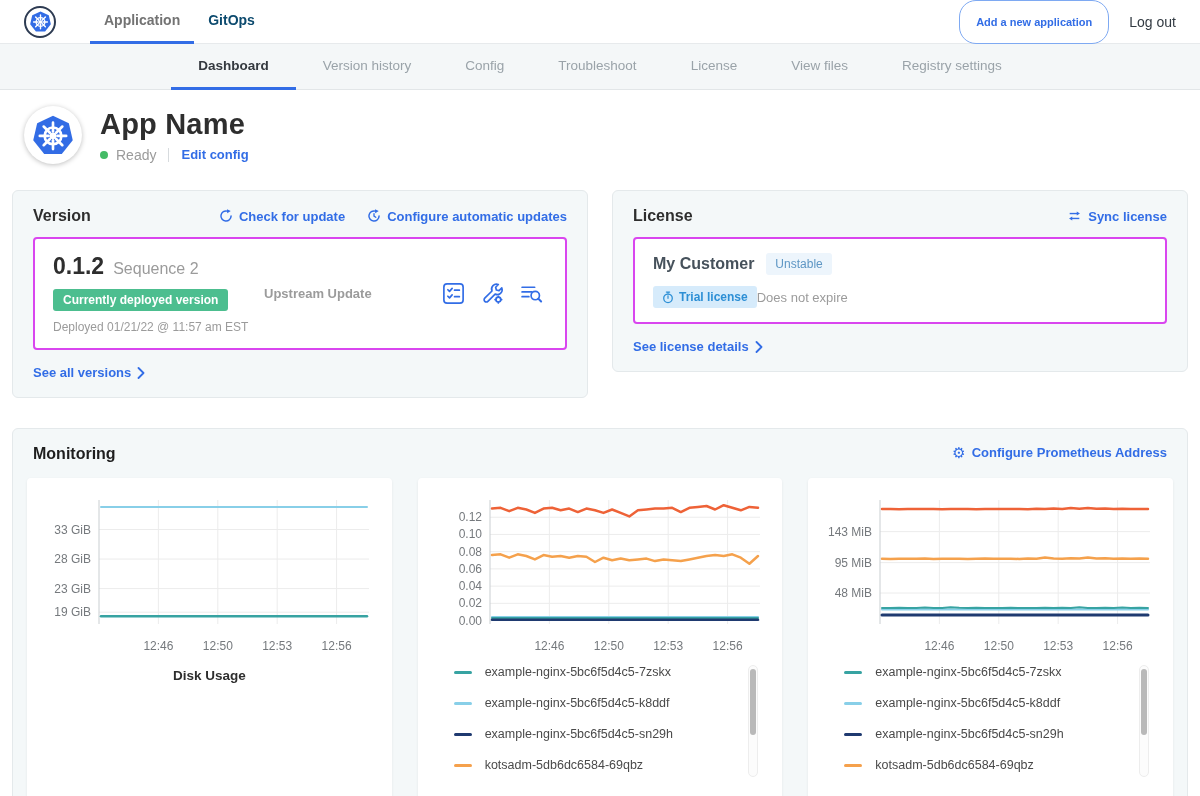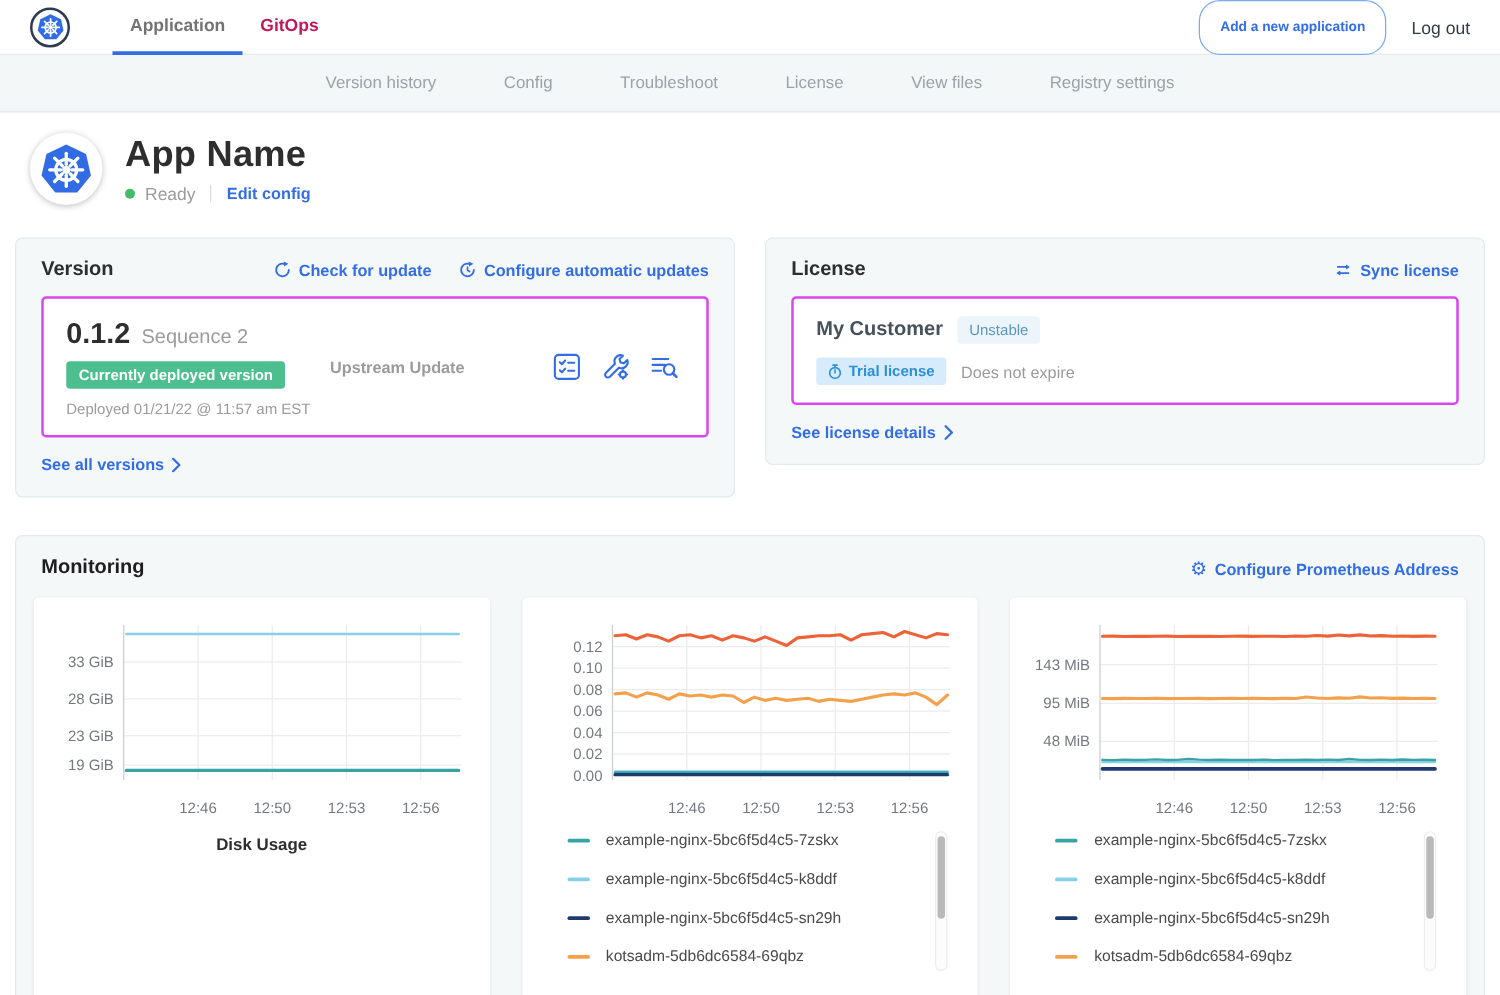--- a/index.html
+++ b/index.html
@@ -6,21 +6,21 @@
   html,body { width:1200px; height:796px; background:#fff; overflow:hidden;
     font-family:"Liberation Sans","DejaVu Sans",sans-serif; color:#323232; }
 
   
   .topnav { height:44px; display:flex; align-items:center; padding:0 24px;
     border-bottom:1px solid #e7eaec; background:#fff; }
   .logo-badge { width:32px; height:32px; border-radius:50%; background:#fff;
     border:2px solid #2d3b52; display:flex; align-items:center; justify-content:center; }
   .top-tabs { display:flex; margin-left:34px; height:44px; }
   .top-tab { padding:0 14px; display:flex; align-items:center; font-size:14px;
-    color:#be185d; font-weight:600; cursor:pointer; border-bottom:3px solid transparent; height:44px; }
+    color:#0c4a6e; font-weight:600; cursor:pointer; border-bottom:3px solid transparent; height:44px; }
   .top-tab.active { color:#737373; border-bottom-color:#326de6; }
   .topnav-right { margin-left:auto; display:flex; align-items:center; gap:20px; }
   .btn-pill { border:1px solid #7ea9f2; color:#326de6; font-weight:700; font-size:11px;
     border-radius:17px; padding:15px 16px; background:#fff; cursor:pointer; }
   .logout { font-size:14px; color:#323a42; cursor:pointer; }
 
   
   .subnav { height:46px; background:#f4f7f8; border-bottom:1px solid #e2e6e8;
     display:flex; justify-content:center; }
   .subnav-item { padding:0 27px; display:flex; align-items:center; font-size:13.5px;
@@ -58,29 +58,29 @@
   .badge-deployed { display:inline-block; margin-top:9px; background:#4cbe8f; color:#fff;
     font-size:12px; font-weight:700; padding:4px 10px; border-radius:3px; }
   .deployed-at { margin-top:9px; font-size:12px; color:#9b9b9b; }
   .ver-source { flex:1; font-size:13px; font-weight:700; color:#9b9b9b; padding-left:6px; }
   .ver-icons { display:flex; gap:16px; align-items:center; padding-right:4px; }
   .panel-footer-link { margin-top:13px; }
 
   .lic-row1 { display:flex; align-items:center; gap:12px; }
   .lic-name { font-size:16px; font-weight:700; color:#46515b; }
   .badge-channel { background:#edf5fc; color:#5e96c4; font-size:12px; padding:4px 9px; border-radius:3px; }
-  .lic-row2 { display:flex; align-items:center; gap:12px; margin-top:11px; }
+  .lic-row2 { display:flex; align-items:center; margin-top:11px; }
   .badge-trial { background:#d6ebfb; color:#2d8fd5; font-size:12px; font-weight:700;
     padding:4px 9px; border-radius:3px; display:inline-flex; align-items:center; gap:5px; }
   .lic-expiry { font-size:13px; color:#9b9b9b; }
 
   
   .monitoring { margin:30px 12px 0; background:#f4f8f9; border:1px solid #e4e9eb;
     border-radius:6px; padding:16px 14px 14px; }
-  .mon-head { display:flex; align-items:flex-end; padding:0 6px; }
+  .mon-head { display:flex; align-items:flex-start; padding:0 6px; }
   .mon-title { font-size:16px; font-weight:700; color:#1e1e1e; }
   .gear-glyph { font-size:15px; line-height:1; }
   .charts-row { display:flex; gap:26px; margin-top:15px; }
   .chart-card { flex:1; background:#fff; border-radius:4px; box-shadow:0 1px 3px rgba(0,0,0,.07);
     padding:12px 10px 14px; display:flex; flex-direction:column; height:348px; }
   .legend { margin:14px 0 0 26px; position:relative; flex:1; }
   .legend-item { display:flex; align-items:center; gap:13px; margin-bottom:17px; }
   .legend-swatch { width:18px; height:3px; border-radius:2px; flex:0 0 18px; }
   .legend-label { font-size:12.5px; color:#4a4a4a; }
   .legend-scrollbar { position:absolute; right:14px; top:0; width:10px; height:112px;
@@ -124,20 +124,21 @@
       <div class="top-tab active">Application</div>
       <div class="top-tab">GitOps</div>
     </div>
   <div class="topnav-right">
     <button class="btn-pill">Add a new application</button>
     <span class="logout">Log out</span>
   </div>
 </div>
 
 <div class="subnav">
+    <div class="subnav-item active">Dashboard</div>
     <div class="subnav-item">Version history</div>
     <div class="subnav-item">Config</div>
     <div class="subnav-item">Troubleshoot</div>
     <div class="subnav-item">License</div>
     <div class="subnav-item">View files</div>
     <div class="subnav-item">Registry settings</div>
   </div>
 
 <div class="app-header">
   <div class="app-logo">

